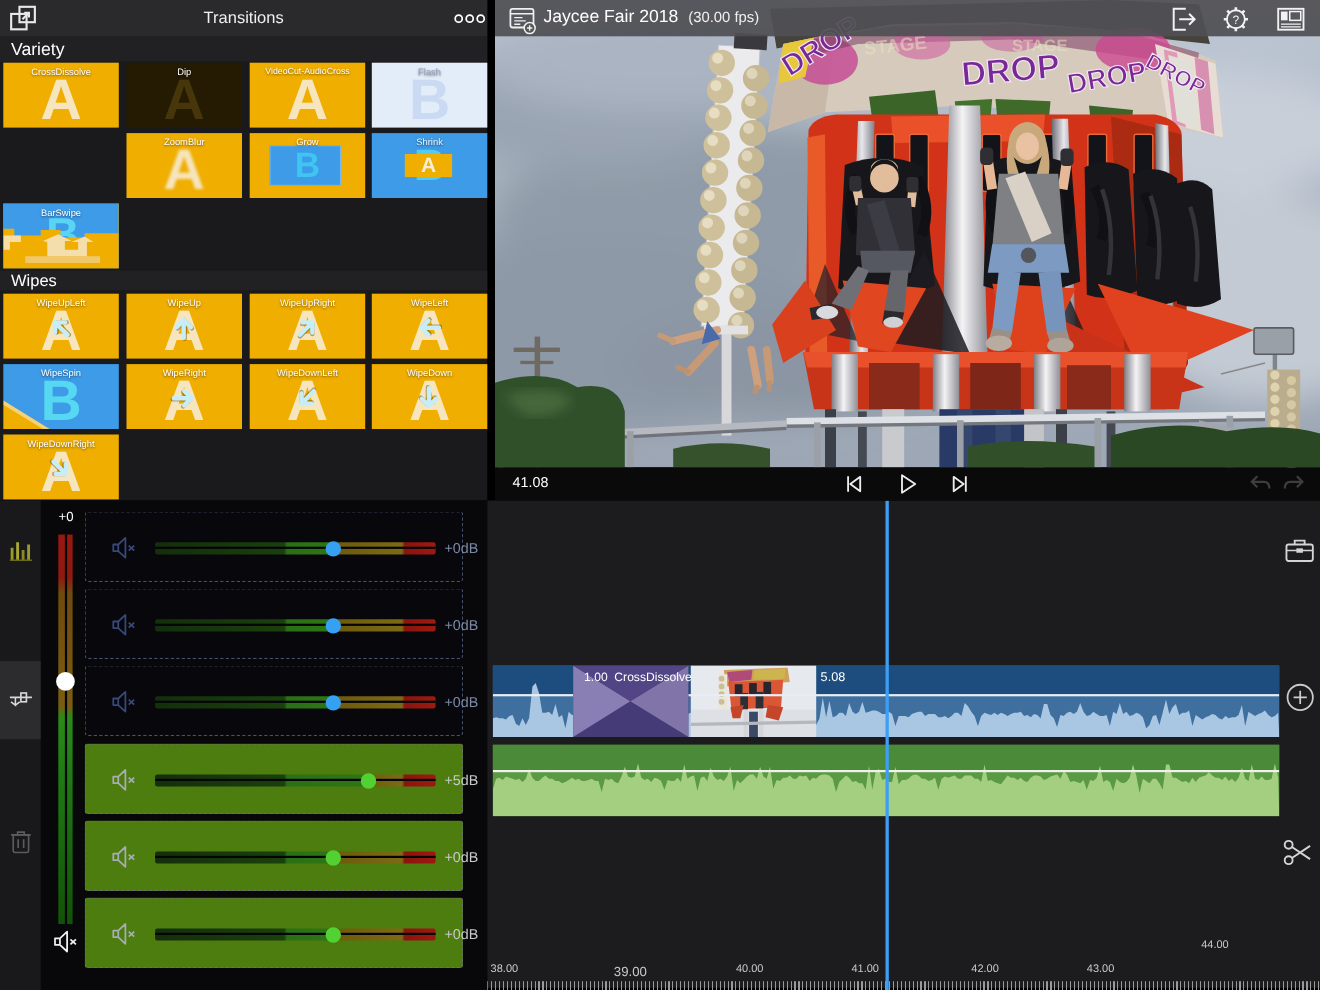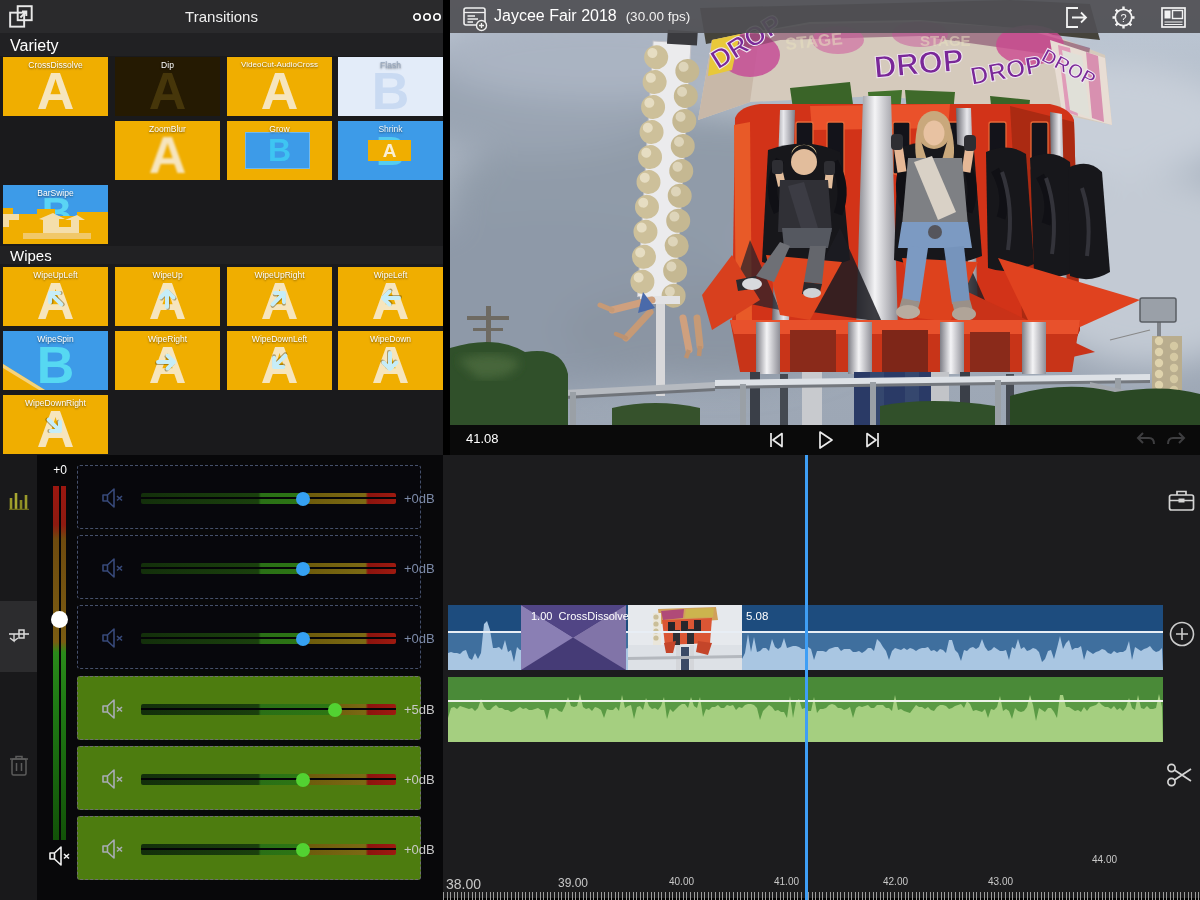--- a/index.html
+++ b/index.html
@@ -313,21 +313,21 @@
         </svg><div class="abs" style="left:0;top:26px;width:114px;height:1.5px;background:#e8eef5"></div></div>
 <div class="abs" style="left:298px;top:5px;font-size:11.5px;color:#fff">5.08</div>
 </div>
 <div class="abs" style="left:5px;top:222px;width:715px;height:65px;background:#5a9a44;overflow:hidden">
 <div class="abs" style="left:0;top:0;width:715px;height:24px;background:#4a8a38"></div>
 <svg class="abs" style="left:0;top:0" width="715" height="65">
         <path d="M0,65 L0,41 L3,31 L6,30 L9,32 L12,29 L15,30 L18,31 L21,32 L24,31 L27,34 L30,31 L33,22 L36,30 L39,33 L42,33 L45,30 L48,28 L51,31 L54,31 L57,33 L60,33 L63,35 L66,34 L69,32 L72,30 L75,32 L78,31 L81,33 L84,33 L87,32 L90,31 L93,33 L96,33 L99,43 L102,31 L105,32 L108,31 L111,34 L114,35 L117,29 L120,20 L123,29 L126,30 L129,29 L132,17 L135,30 L138,32 L141,31 L144,34 L147,30 L150,31 L153,33 L156,41 L159,32 L162,33 L165,33 L168,30 L171,34 L174,18 L177,31 L180,29 L183,28 L186,42 L189,30 L192,29 L195,33 L198,21 L201,29 L204,32 L207,31 L210,33 L213,29 L216,20 L219,42 L222,32 L225,35 L228,32 L231,29 L234,27 L237,27 L240,31 L243,20 L246,29 L249,31 L252,20 L255,40 L258,32 L261,33 L264,30 L267,30 L270,28 L273,31 L276,31 L279,28 L282,29 L285,28 L288,33 L291,30 L294,31 L297,28 L300,27 L303,27 L306,28 L309,31 L312,43 L315,34 L318,31 L321,28 L324,30 L327,34 L330,33 L333,35 L336,35 L339,41 L342,19 L345,41 L348,25 L351,22 L354,32 L357,31 L360,34 L363,34 L366,20 L369,36 L372,32 L375,32 L378,31 L381,28 L384,27 L387,28 L390,31 L393,31 L396,33 L399,32 L402,30 L405,41 L408,31 L411,29 L414,30 L417,29 L420,28 L423,31 L426,31 L429,28 L432,28 L435,28 L438,31 L441,31 L444,34 L447,18 L450,33 L453,32 L456,34 L459,35 L462,36 L465,32 L468,28 L471,30 L474,30 L477,32 L480,30 L483,33 L486,34 L489,30 L492,28 L495,28 L498,29 L501,32 L504,31 L507,29 L510,28 L513,27 L516,31 L519,24 L522,27 L525,34 L528,33 L531,34 L534,35 L537,32 L540,41 L543,32 L546,33 L549,30 L552,19 L555,34 L558,32 L561,34 L564,42 L567,31 L570,34 L573,35 L576,34 L579,30 L582,18 L585,28 L588,44 L591,31 L594,33 L597,35 L600,31 L603,31 L606,35 L609,41 L612,18 L615,18 L618,30 L621,30 L624,32 L627,34 L630,33 L633,35 L636,30 L639,34 L642,30 L645,29 L648,28 L651,25 L654,28 L657,30 L660,30 L663,32 L666,29 L669,33 L672,31 L675,34 L678,30 L681,21 L684,31 L687,33 L690,18 L693,31 L696,32 L699,29 L702,32 L705,32 L708,31 L711,17 L714,30 L715,65 Z" fill="#a5cf80"></path>
       </svg>
 <div class="abs" style="left:0;top:23px;width:715px;height:1.5px;background:#eef3ea"></div>
 </div>
-<div class="abs" style="left:3px;top:421px;font-size:14px;color:#c8c8c8">38.00</div>
+<div class="abs" style="left:3px;top:421px;font-size:10px;color:#c8c8c8">38.00</div>
 <div class="abs" style="left:115px;top:421px;font-size:12px;color:#c8c8c8">39.00</div>
 <div class="abs" style="left:226px;top:421px;font-size:10px;color:#c8c8c8">40.00</div>
 <div class="abs" style="left:331px;top:421px;font-size:10px;color:#c8c8c8">41.00</div>
 <div class="abs" style="left:440px;top:421px;font-size:10px;color:#c8c8c8">42.00</div>
 <div class="abs" style="left:545px;top:421px;font-size:10px;color:#c8c8c8">43.00</div>
 <div class="abs" style="left:649px;top:399px;font-size:10px;color:#c8c8c8">44.00</div>
 <div class="abs" style="left:0;top:437px;width:757px;height:8px;background:repeating-linear-gradient(90deg,#9a9a9a 0 1px,transparent 1px 3.58px)"></div>
 <div class="abs" style="left:362px;top:0;width:2.5px;height:445px;background:#3e9ef5"></div>
 <svg class="abs" style="left:725px;top:33px" width="27" height="25" viewBox="0 0 27 25">
       <rect x="1.5" y="7" width="24" height="15" rx="2" fill="none" stroke="#d4d4d4" stroke-width="1.7"></rect>

